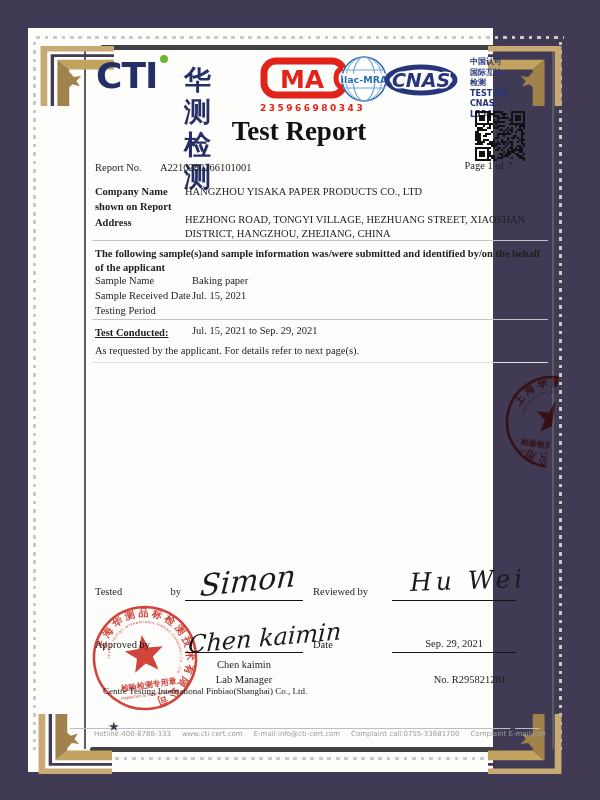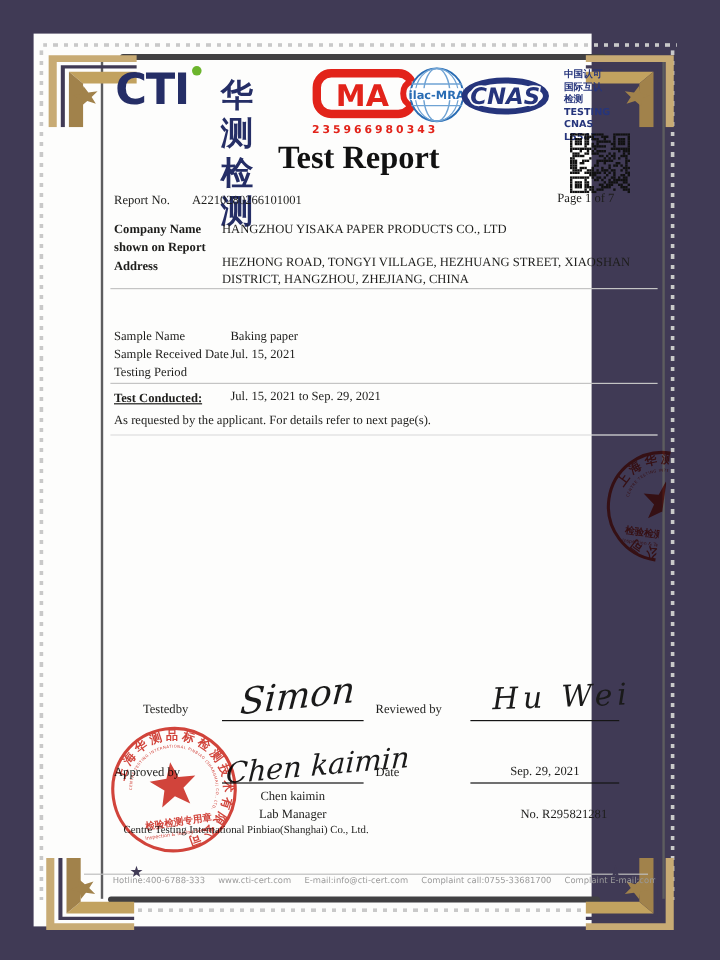--- a/index.html
+++ b/index.html
@@ -458,34 +458,35 @@
     <div class="abs t right" style="left:380px;top:131px;width:104px;">Page 1 of 7</div>
 
     <div class="abs t b" style="left:67px;top:157px;">Company Name</div>
     <div class="abs t b" style="left:67px;top:172px;">shown on Report</div>
     <div class="abs t b" style="left:67px;top:188px;">Address</div>
     <div class="abs t" style="left:157px;top:157px;width:366px;">HANGZHOU YISAKA PAPER PRODUCTS CO., LTD</div>
     <div class="abs t" style="left:157px;top:185px;width:368px;">HEZHONG ROAD, TONGYI VILLAGE, HEZHUANG STREET, XIAOSHAN DISTRICT, HANGZHOU, ZHEJIANG, CHINA</div>
 
     <div class="abs sep" style="left:64px;top:212px;width:456px;"></div>
 
+    <div class="abs t b" style="left:67px;top:219px;width:452px;">The following sample(s)and sample information was/were submitted and identified by/on the behalf of the applicant</div>
     <div class="abs t" style="left:67px;top:246px;">Sample Name</div>
     <div class="abs t" style="left:164px;top:246px;">Baking paper</div>
     <div class="abs t" style="left:67px;top:261px;">Sample Received Date</div>
     <div class="abs t" style="left:164px;top:261px;">Jul. 15, 2021</div>
     <div class="abs t" style="left:67px;top:276px;">Testing Period</div>
     <div class="abs t" style="left:164px;top:276px;margin-top:20px;">Jul. 15, 2021 to Sep. 29, 2021</div>
 
     <div class="abs sep" style="left:64px;top:291px;width:456px;"></div>
 
     <div class="abs t b" style="left:67px;top:298px;"><u class="tc">Test Conducted:</u></div>
     <div class="abs t" style="left:67px;top:316px;width:452px;">As requested by the applicant. For details refer to next page(s).</div>
     <div class="abs" style="left:64px;top:334px;width:456px;height:1px;background:#dedede;"></div>
 
-    <div class="abs t" style="left:67px;top:557px;width:86px;display:flex;justify-content:center;">
+    <div class="abs t" style="left:67px;top:557px;width:86px;display:flex;justify-content:space-between;">
       <span>Tested</span>
       <span>by</span>
     </div>
     <div class="abs script" style="left:172px;top:535px;font-size:30px;transform:rotate(-6deg) skewX(-10deg);">Simon</div>
     <div class="abs sigline" style="left:157px;top:572px;width:118px;"></div>
     <div class="abs t" style="left:285px;top:557px;">Reviewed by</div>
     <div class="abs script" style="left:382px;top:538px;font-size:25px;letter-spacing:4px;transform:rotate(-2deg);">Hu Wei</div>
     <div class="abs sigline" style="left:364px;top:572px;width:124px;"></div>
 
     <div class="abs t" style="left:67px;top:610px;">Approved by</div>

